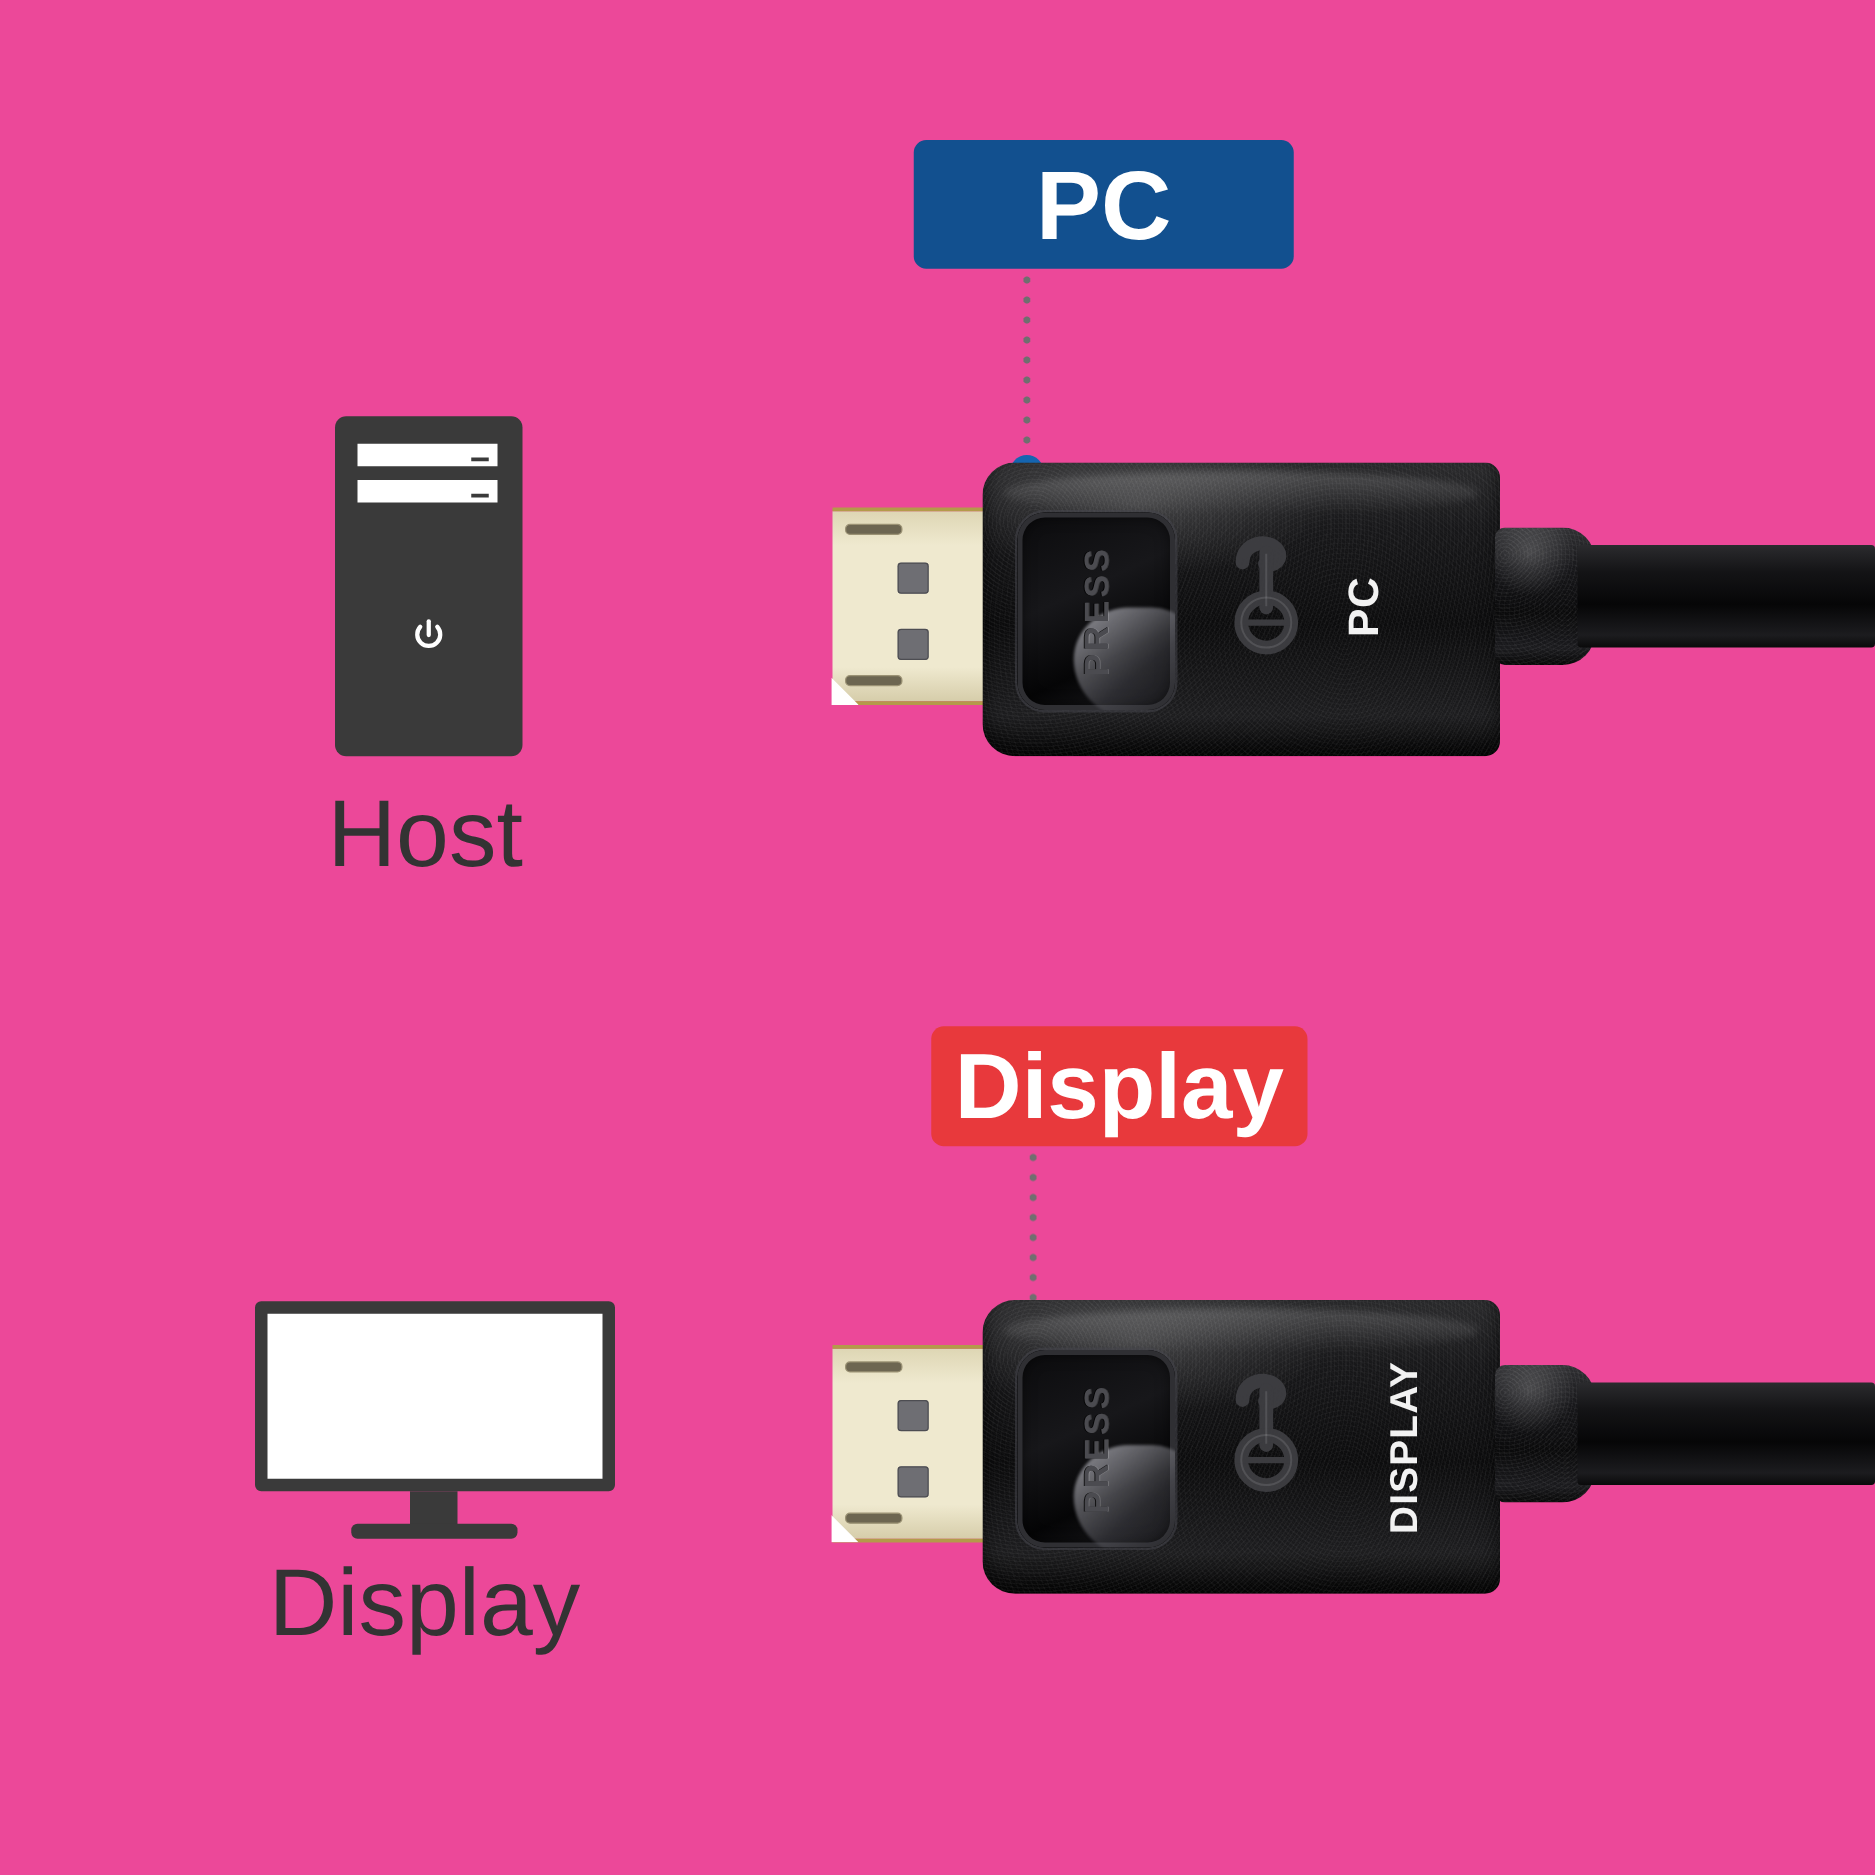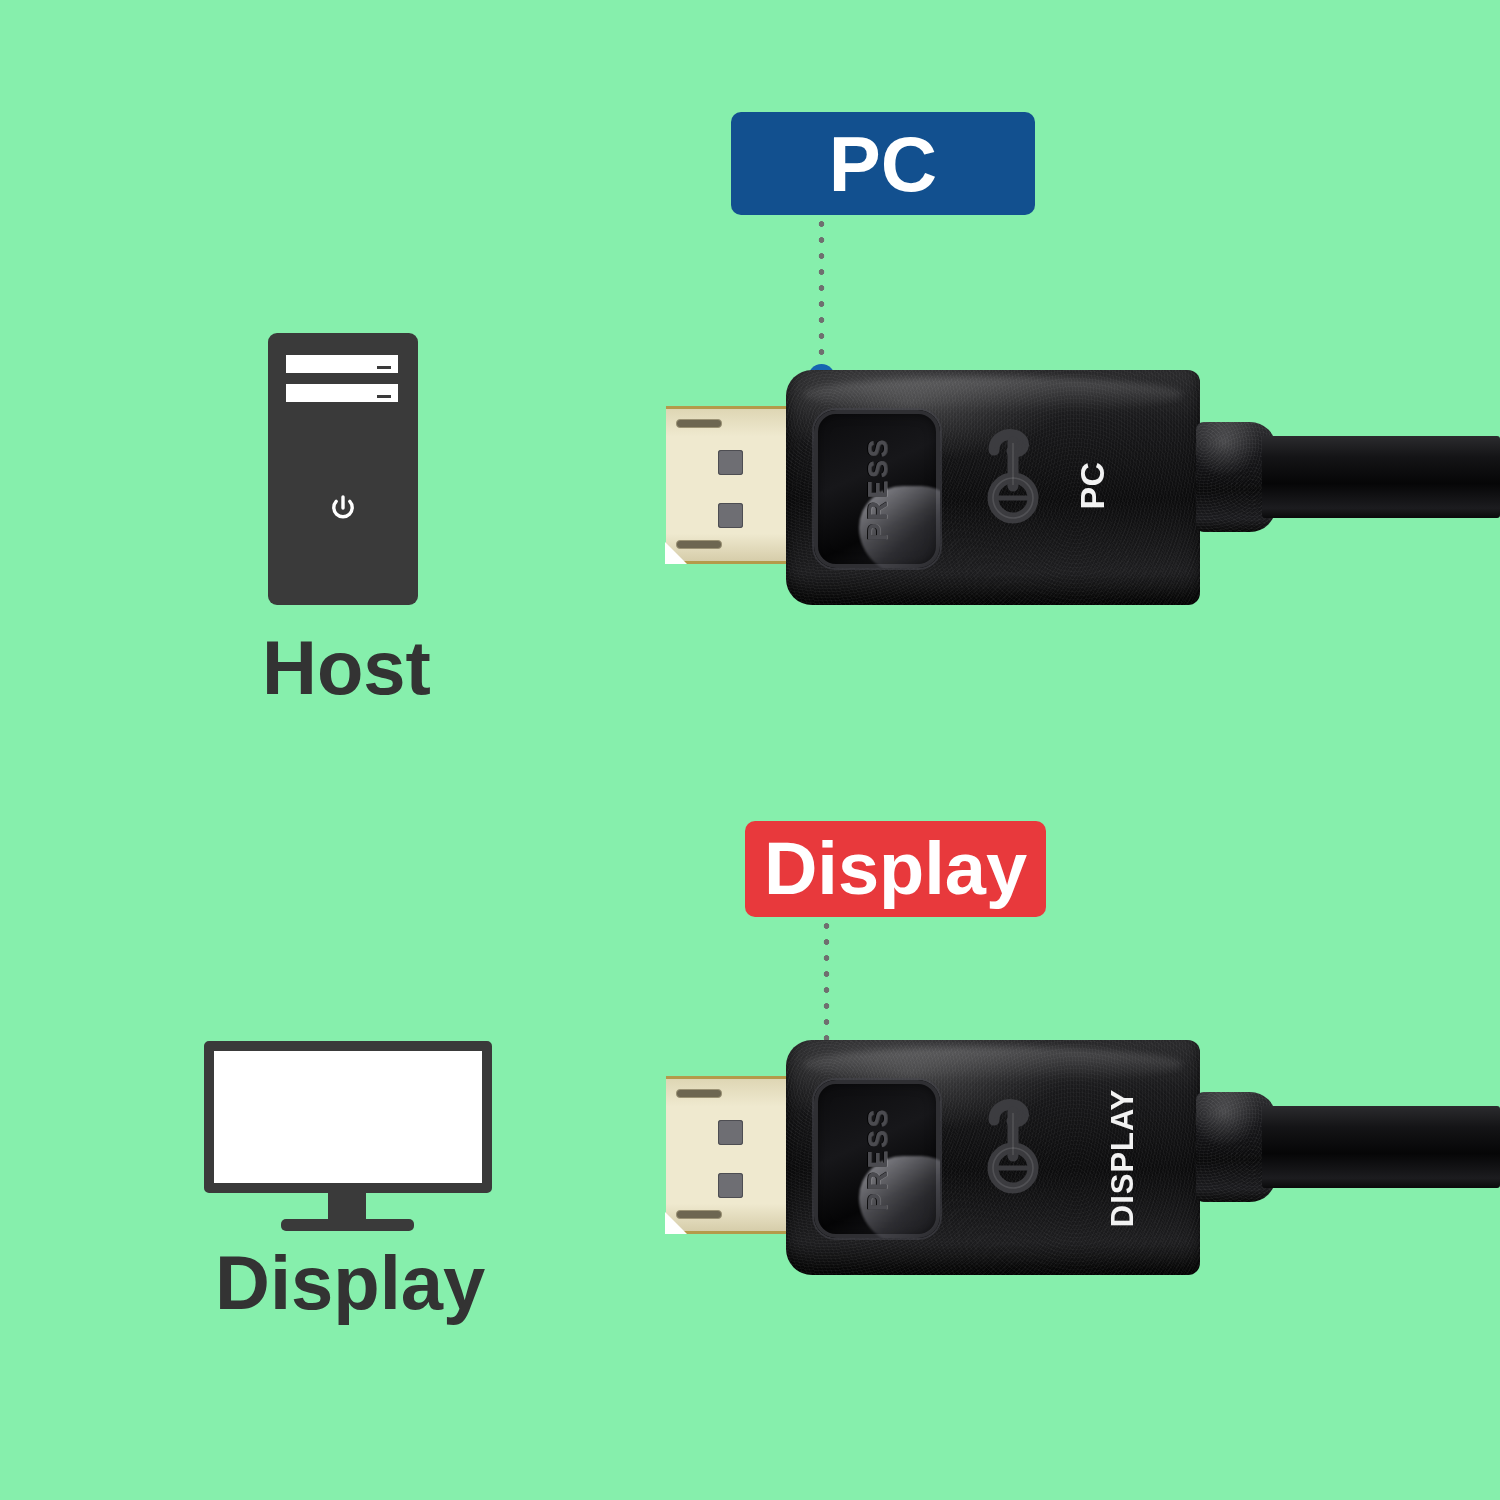--- a/index.html
+++ b/index.html
@@ -11,21 +11,21 @@
     width: 1500px;
     height: 1500px;
     position: relative;
     overflow: hidden;
     font-family: "Liberation Sans", sans-serif;
   }
 
   .stage {
     position: absolute;
     inset: 0;
-    background: #86efac;
+    background: #ec4899;
   }
 
   
   .callout {
     position: absolute;
     display: flex;
     align-items: center;
     justify-content: center;
     border-radius: 10px;
     color: #ffffff;
@@ -154,21 +154,21 @@
     height: 12px;
     background: #3A3A3A;
     border-radius: 5px;
   }
 
   
   .device-label {
     position: absolute;
     color: #333333;
     font-size: 76px;
-    font-weight: 700;
+    font-weight: 400;
     line-height: 1;
     white-space: nowrap;
   }
   .device-label-host { left: 262px; top: 630px; }
   .device-label-display { left: 215px; top: 1245px; }
 
   
   .cable-assembly {
     position: absolute;
     left: 0;

